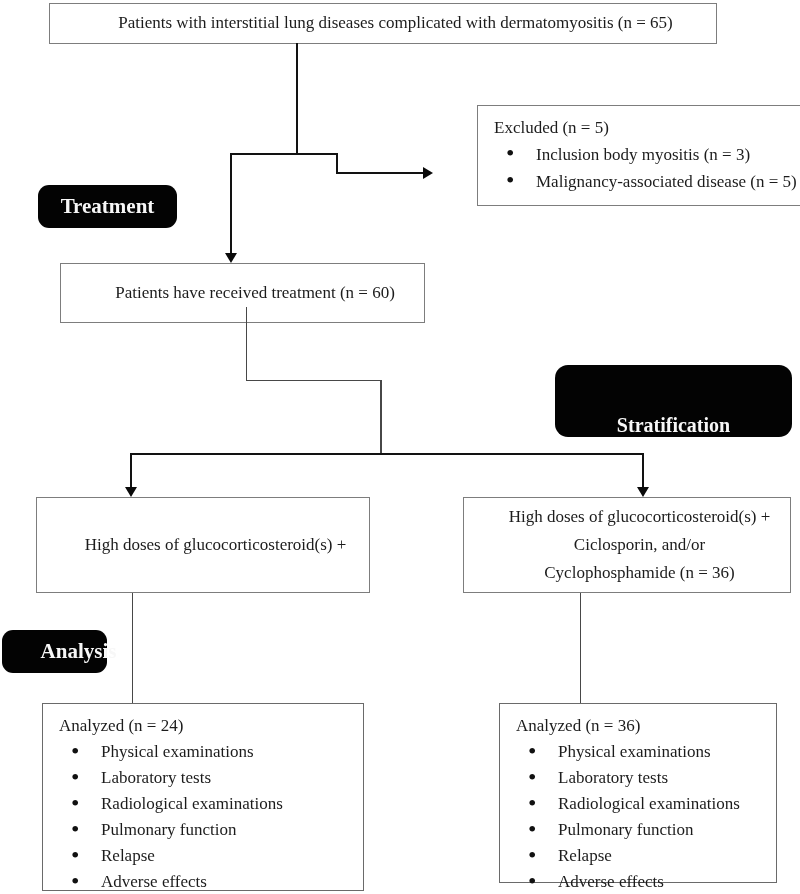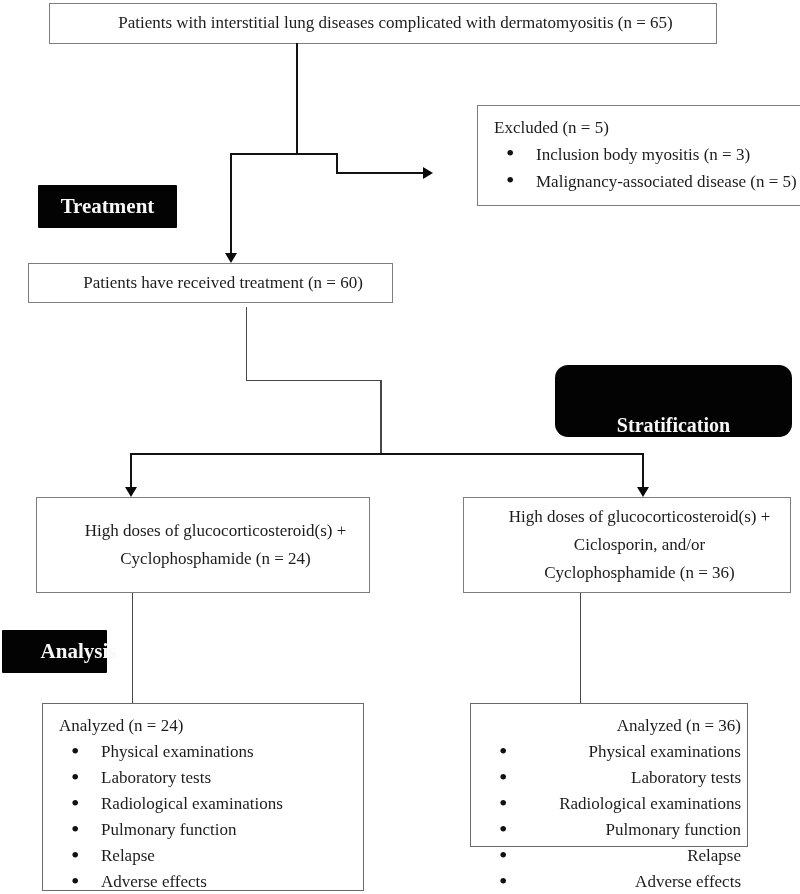--- a/index.html
+++ b/index.html
@@ -18,21 +18,21 @@
   .node-title{font-size:17px;line-height:27px;}
   .bullet-list{margin:0;padding:0;list-style:none;}
   .bullet-list li{position:relative;padding-left:42px;font-size:17px;line-height:26px;}
   .bullet-list li::before{
     content:"\2022";position:absolute;left:12px;top:-1px;font-size:24px;color:#111;
   }
   .line3{line-height:28px;}
   
   .pill{
     position:absolute;box-sizing:border-box;background:#030303;color:#f7f7f7;
-    border-radius:1px;display:flex;flex-direction:column;align-items:center;justify-content:center;
+    border-radius:11px;display:flex;flex-direction:column;align-items:center;justify-content:center;
     font-weight:bold;text-align:center;
   }
   .pill .pill-line{line-height:30px;margin-top:48px;}
   
   .ln{position:absolute;background:#121212;}
   .ln.thin{background:#474747;}
   .arrow-down{
     position:absolute;width:0;height:0;
     border-left:6px solid transparent;border-right:6px solid transparent;
     border-top:10px solid #0a0a0a;
@@ -65,40 +65,39 @@
     <ul class="bullet-list" style="line-height:27px;">
       <li style="line-height:27px;">Inclusion body myositis (n = 3)</li>
       <li style="line-height:27px;">Malignancy-associated disease (n = 5)</li>
     </ul>
   </div>
 
   <div class="pill" style="left:38px;top:185px;width:139px;height:43px;font-size:21px;">
     <span>Treatment</span>
   </div>
 
-  <div class="node center" style="left:28px;top:263px;width:365px;height:40px;">
+  <div class="node center" style="left:60px;top:263px;width:365px;height:60px;">
     <span>Patients have received treatment (n = 60)</span>
   </div>
 
   <div class="ln thin" style="left:246px;top:307px;width:1px;height:74px;"></div>
   <div class="ln thin" style="left:246px;top:380px;width:135px;height:1px;"></div>
   <div class="ln thin" style="left:380px;top:380px;width:2px;height:75px;"></div>
   <div class="ln" style="left:130px;top:453px;width:514px;height:2px;"></div>
   <div class="ln" style="left:130px;top:453px;width:2px;height:36px;"></div>
   <div class="arrow-down" style="left:125px;top:487px;"></div>
   <div class="ln" style="left:642px;top:453px;width:2px;height:36px;"></div>
   <div class="arrow-down" style="left:637px;top:487px;"></div>
 
   <div class="pill" style="left:555px;top:365px;width:237px;height:72px;font-size:20px;border-radius:13px;">
     <span class="pill-line">Stratification</span>
   </div>
 
   <div class="node center line3" style="left:36px;top:497px;width:334px;height:96px;">
     <div>High doses of glucocorticosteroid(s) +</div>
-    <div>Cyclophosphamide (n = 24)</div>
   </div>
 
   <div class="node center line3" style="left:463px;top:497px;width:328px;height:96px;">
     <div>High doses of glucocorticosteroid(s) +</div>
     <div>Ciclosporin, and/or</div>
     <div>Cyclophosphamide (n = 36)</div>
   </div>
 
   <div class="pill" style="left:2px;top:630px;width:105px;height:43px;font-size:21px;padding-left:48px;">
     <span>Analysis</span>
@@ -112,21 +111,21 @@
     <ul class="bullet-list">
       <li>Physical examinations</li>
       <li>Laboratory tests</li>
       <li>Radiological examinations</li>
       <li>Pulmonary function</li>
       <li>Relapse</li>
       <li>Adverse effects</li>
     </ul>
   </div>
 
-  <div class="node listbox dark-border" style="left:470px;top:703px;width:278px;height:144px;text-align:right;">
+  <div class="node listbox dark-border" style="left:499px;top:703px;width:278px;height:180px;">
     <div class="node-title">Analyzed (n = 36)</div>
     <ul class="bullet-list">
       <li>Physical examinations</li>
       <li>Laboratory tests</li>
       <li>Radiological examinations</li>
       <li>Pulmonary function</li>
       <li>Relapse</li>
       <li>Adverse effects</li>
     </ul>
   </div>

